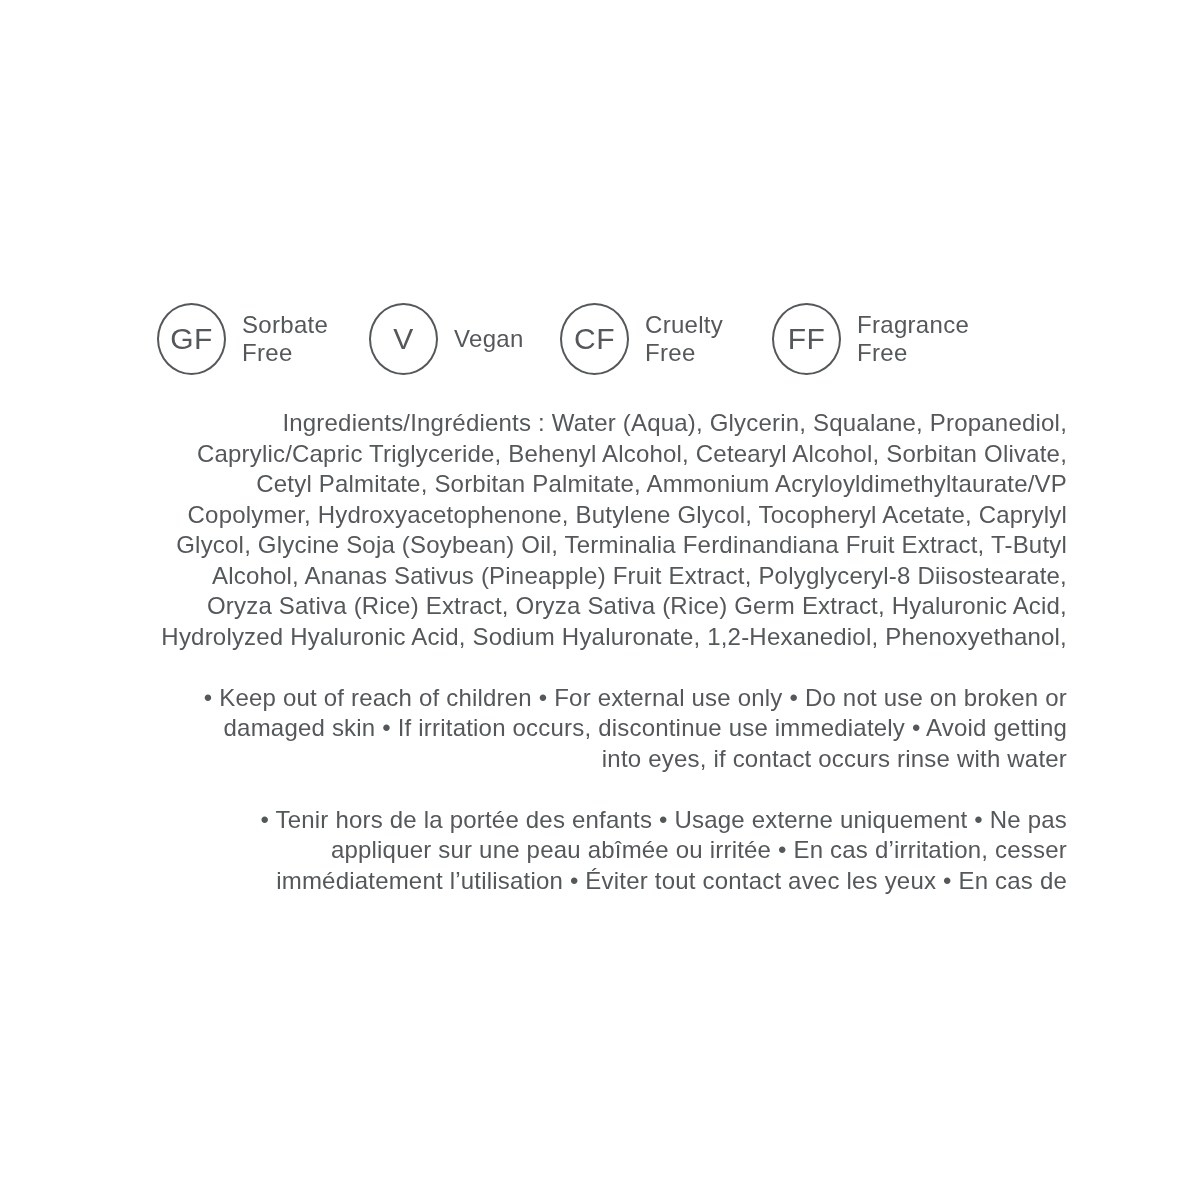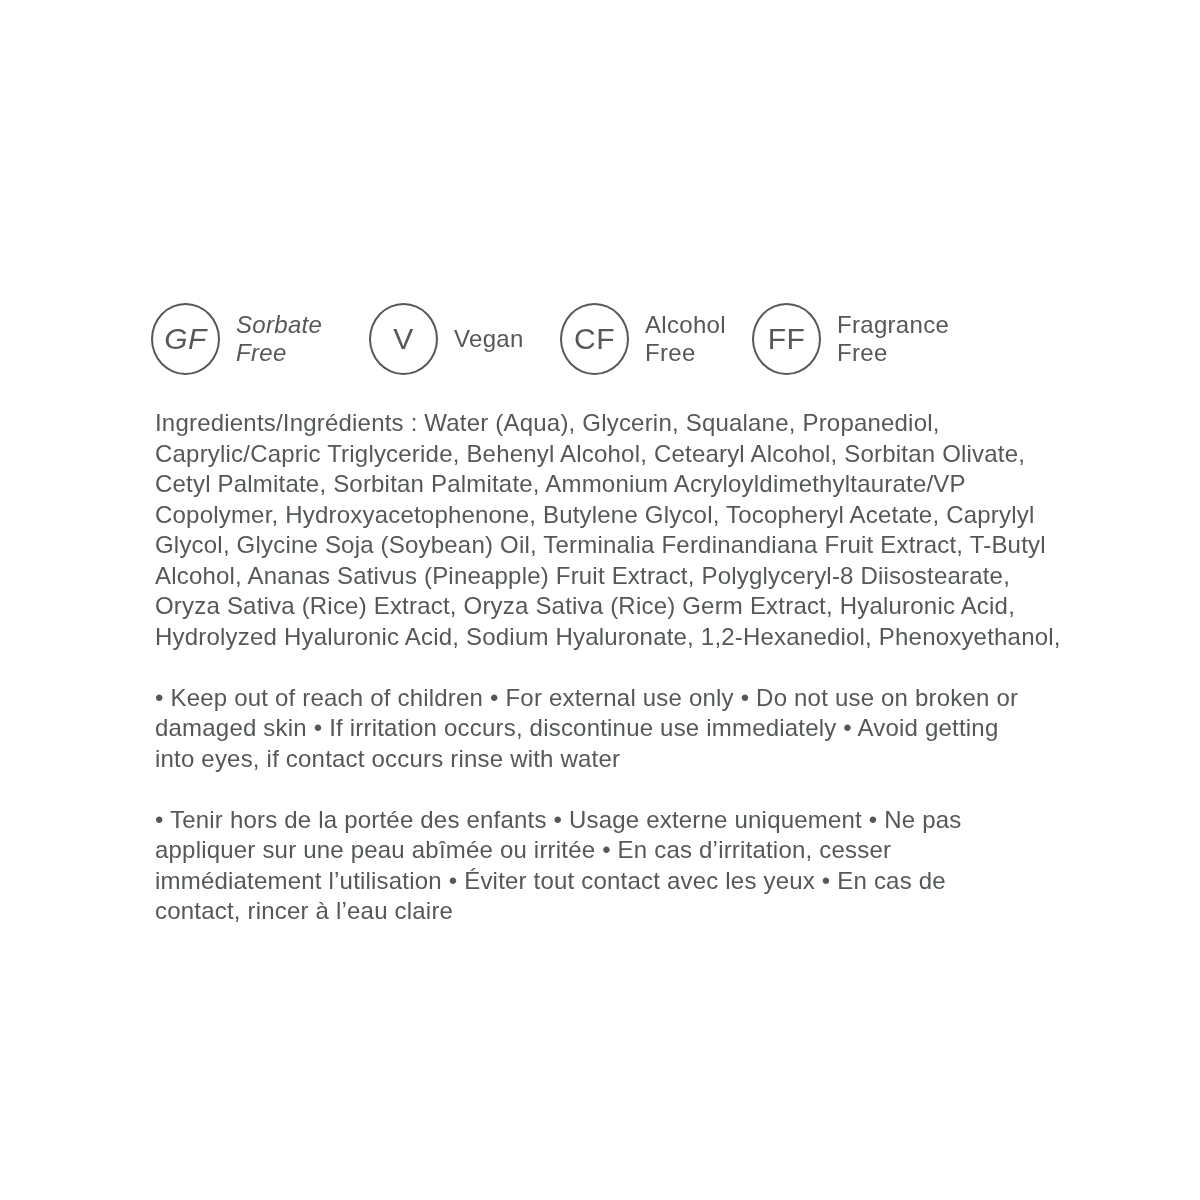--- a/index.html
+++ b/index.html
@@ -20,24 +20,24 @@
 
   
   .badge {
     position: absolute;
     top: 302px;
     height: 73px;
     display: flex;
     align-items: center;
     gap: 16px;
   }
-  .badge-1 { left: 151px; font-style: italic; }
+  .badge-1 { left: 157px; }
   .badge-2 { left: 369px; }
   .badge-3 { left: 560px; }
-  .badge-4 { left: 752px; }
+  .badge-4 { left: 772px; }
   .badge-circle {
     box-sizing: border-box;
     flex: none;
     width: 69px;
     height: 72px;
     border: 2.5px solid #54585a;
     border-radius: 50%;
     display: flex;
     align-items: center;
     justify-content: center;
@@ -61,20 +61,21 @@
     width: 912px;
     font-size: 24px;
     letter-spacing: 0.2px;
   }
   .para { margin: 0 0 30.5px 0; }
   .para:last-child { margin-bottom: 4px; }
   .textblock .line {
     height: 30.5px;
     line-height: 30.5px;
     white-space: nowrap;
+    text-align: right;
   }
 </style>
 </head>
 <body>
 
 <div class="page">
 
   <div class="badge badge-1">
     <div class="badge-circle">
       <span>GF</span>
@@ -92,21 +93,21 @@
     <div class="badge-label">
         <div class="line">Vegan</div>
       </div>
   </div>
 
   <div class="badge badge-3">
     <div class="badge-circle">
       <span>CF</span>
     </div>
     <div class="badge-label">
-        <div class="line">Alcohol</div>
+        <div class="line">Cruelty</div>
         <div class="line">Free</div>
       </div>
   </div>
 
   <div class="badge badge-4">
     <div class="badge-circle">
       <span>FF</span>
     </div>
     <div class="badge-label">
         <div class="line">Fragrance</div>
@@ -127,17 +128,16 @@
       </div>
     <div class="para">
         <div class="line">• Keep out of reach of children • For external use only • Do not use on broken or</div>
         <div class="line">damaged skin • If irritation occurs, discontinue use immediately • Avoid getting</div>
         <div class="line">into eyes, if contact occurs rinse with water</div>
       </div>
     <div class="para">
         <div class="line">• Tenir hors de la portée des enfants • Usage externe uniquement • Ne pas</div>
         <div class="line">appliquer sur une peau abîmée ou irritée • En cas d’irritation, cesser</div>
         <div class="line">immédiatement l’utilisation • Éviter tout contact avec les yeux • En cas de</div>
-        <div class="line">contact, rincer à l’eau claire</div>
       </div>
   </div>
 
 </div>
 
 </body></html>

